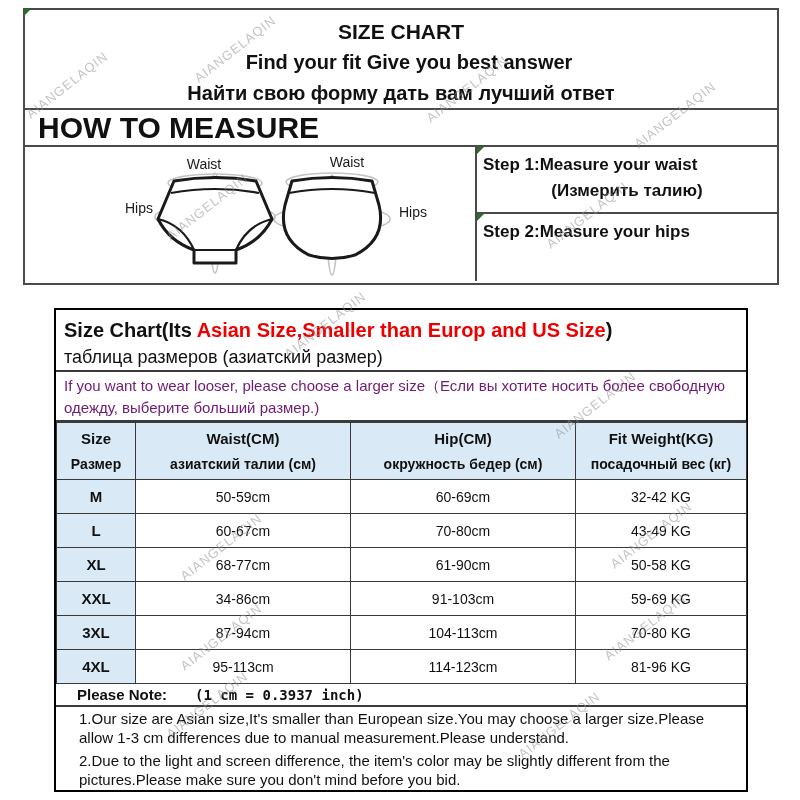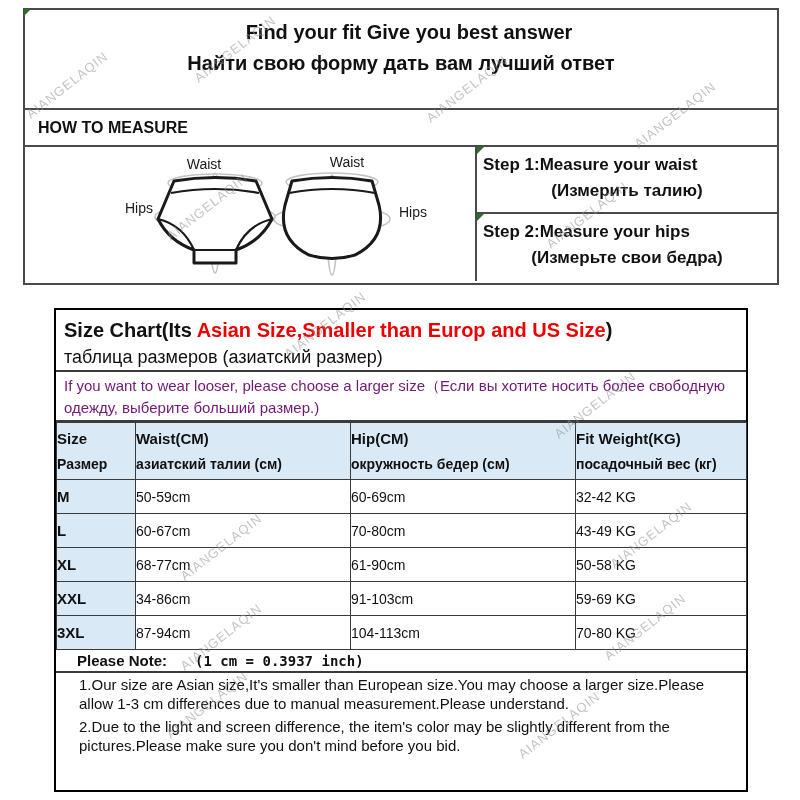--- a/index.html
+++ b/index.html
@@ -12,21 +12,21 @@
 
   
   .top-block{position:absolute;left:23px;top:8px;width:756px;height:277px;
              border:2px solid #4a4a4a;box-sizing:border-box;background:transparent;z-index:2;}
   .title-sec{height:100px;border-bottom:2px solid #4a4a4a;box-sizing:border-box;
              text-align:center;padding-top:7px;}
   .title-sec .t1{font-size:21px;font-weight:bold;line-height:30px;}
   .title-sec .t2{font-size:20px;font-weight:bold;line-height:31px;margin-left:16px;}
   .title-sec .t3{font-size:20px;font-weight:bold;line-height:31px;}
   .htm-band{height:37px;border-bottom:2px solid #4a4a4a;box-sizing:border-box;
-            font-size:16px;font-weight:bold;line-height:35px;padding-left:13px;}
+            font-size:30px;font-weight:bold;line-height:35px;padding-left:13px;}
   .measure-area{position:relative;height:134px;}
   .measure-svg{position:absolute;left:0;top:0;}
   .steps{position:absolute;right:0;top:0;bottom:0;width:302px;
          border-left:2px solid #4a4a4a;box-sizing:border-box;}
   .step{position:relative;height:66px;box-sizing:border-box;padding:5px 6px 0 6px;}
   .step:first-child{border-bottom:2px solid #4a4a4a;height:67px;}
   .step-en{font-size:17px;font-weight:bold;line-height:25px;}
   .step-ru{font-size:17px;font-weight:bold;line-height:27px;text-align:center;}
   .corner{position:absolute;width:0;height:0;border-top:7px solid #2c6e2c;
           border-right:7px solid transparent;}
@@ -38,21 +38,21 @@
                 border:2px solid #000000;box-sizing:border-box;z-index:2;}
   .sc-title{height:62px;border-bottom:2px solid #3a3a3a;box-sizing:border-box;
             padding:7px 8px 0 8px;}
   .sc-title .l1{font-size:20px;font-weight:bold;line-height:26px;}
   .sc-title .l1 .red{color:#ee0000;}
   .sc-title .l2{font-size:18px;font-weight:normal;line-height:28px;}
   .looser{height:50px;border-bottom:2px solid #3a3a3a;box-sizing:border-box;
           color:#701a75;font-size:15px;line-height:22px;padding:3px 8px 9px 8px;}
 
   table.size-table{border-collapse:collapse;table-layout:fixed;width:100%;}
-  table.size-table td{border:1px solid #3a3a3a;text-align:left;vertical-align:middle;
+  table.size-table td{border:1px solid #3a3a3a;text-align:center;vertical-align:middle;
                       padding:0;box-sizing:border-box;}
   td.hdr{background:#d9eaf6;}
   .hdr-en{font-size:15px;font-weight:bold;line-height:24px;padding-top:4px;}
   .hdr-ru{font-size:14px;font-weight:bold;line-height:26px;padding-bottom:2px;}
   tr.data-row{height:34px;}
   td.size-cell{background:#d9eaf6;font-weight:bold;font-size:15px;}
   td.val-cell{font-size:14px;}
 
   .please-note{height:23px;border-bottom:2px solid #3a3a3a;box-sizing:border-box;
                font-size:15px;font-weight:bold;line-height:21px;padding-left:21px;}
@@ -77,20 +77,21 @@
   <span class="wm" style="left:182px;top:660px">AIANGELAQIN</span>
   <span class="wm" style="left:606px;top:650px">AIANGELAQIN</span>
   <span class="wm" style="left:168px;top:728px">AIANGELAQIN</span>
   <span class="wm" style="left:520px;top:748px">AIANGELAQIN</span>
 </div>
 
 <div class="top-block">
   <div class="corner corner-block"></div>
 
   <div class="title-sec">
+    <div class="t1">SIZE CHART</div>
     <div class="t2">Find your fit Give you best answer</div>
     <div class="t3">Найти свою форму дать вам лучший ответ</div>
   </div>
 
   <div class="htm-band">HOW TO MEASURE</div>
 
   <div class="measure-area">
     <svg class="measure-svg" width="452" height="134" viewBox="0 0 452 134">
 
       <g stroke="#c4c4c4" stroke-width="1.6" fill="none">
@@ -124,21 +125,20 @@
 
     <div class="steps">
       <div class="step">
         <div class="corner corner-step"></div>
         <div class="step-en">Step 1:Measure your waist</div>
         <div class="step-ru">(Измерить талию)</div>
       </div>
       <div class="step">
         <div class="corner corner-step"></div>
         <div class="step-en">Step 2:Measure your hips</div>
-        <div class="step-ru">(Измерьте свои бедра)</div>
       </div>
     </div>
   </div>
 </div>
 
 <div class="bottom-block">
 
   <div class="sc-title">
     <div class="l1">
       <span>Size Chart(Its </span><span class="red">Asian Size,Smaller than Europ and US Size</span><span>)</span>
@@ -197,20 +197,26 @@
       <td class="val-cell">34-86cm</td>
       <td class="val-cell">91-103cm</td>
       <td class="val-cell">59-69 KG</td>
     </tr>
     <tr class="data-row">
       <td class="size-cell">3XL</td>
       <td class="val-cell">87-94cm</td>
       <td class="val-cell">104-113cm</td>
       <td class="val-cell">70-80 KG</td>
     </tr>
+    <tr class="data-row">
+      <td class="size-cell">4XL</td>
+      <td class="val-cell">95-113cm</td>
+      <td class="val-cell">114-123cm</td>
+      <td class="val-cell">81-96 KG</td>
+    </tr>
   </tbody>
     </table>
 
   <div class="please-note">
     <span>Please Note:</span><span class="pn-conv">(1 cm = 0.3937 inch)</span>
   </div>
 
   <div class="notes">
     <p>1.Our size are Asian size,It's smaller than European size.You may choose a larger size.Please allow 1-3 cm differences due to manual measurement.Please understand.</p>
     <p>2.Due to the light and screen difference, the item's color may be slightly different from the pictures.Please make sure you don't mind before you bid.</p>

